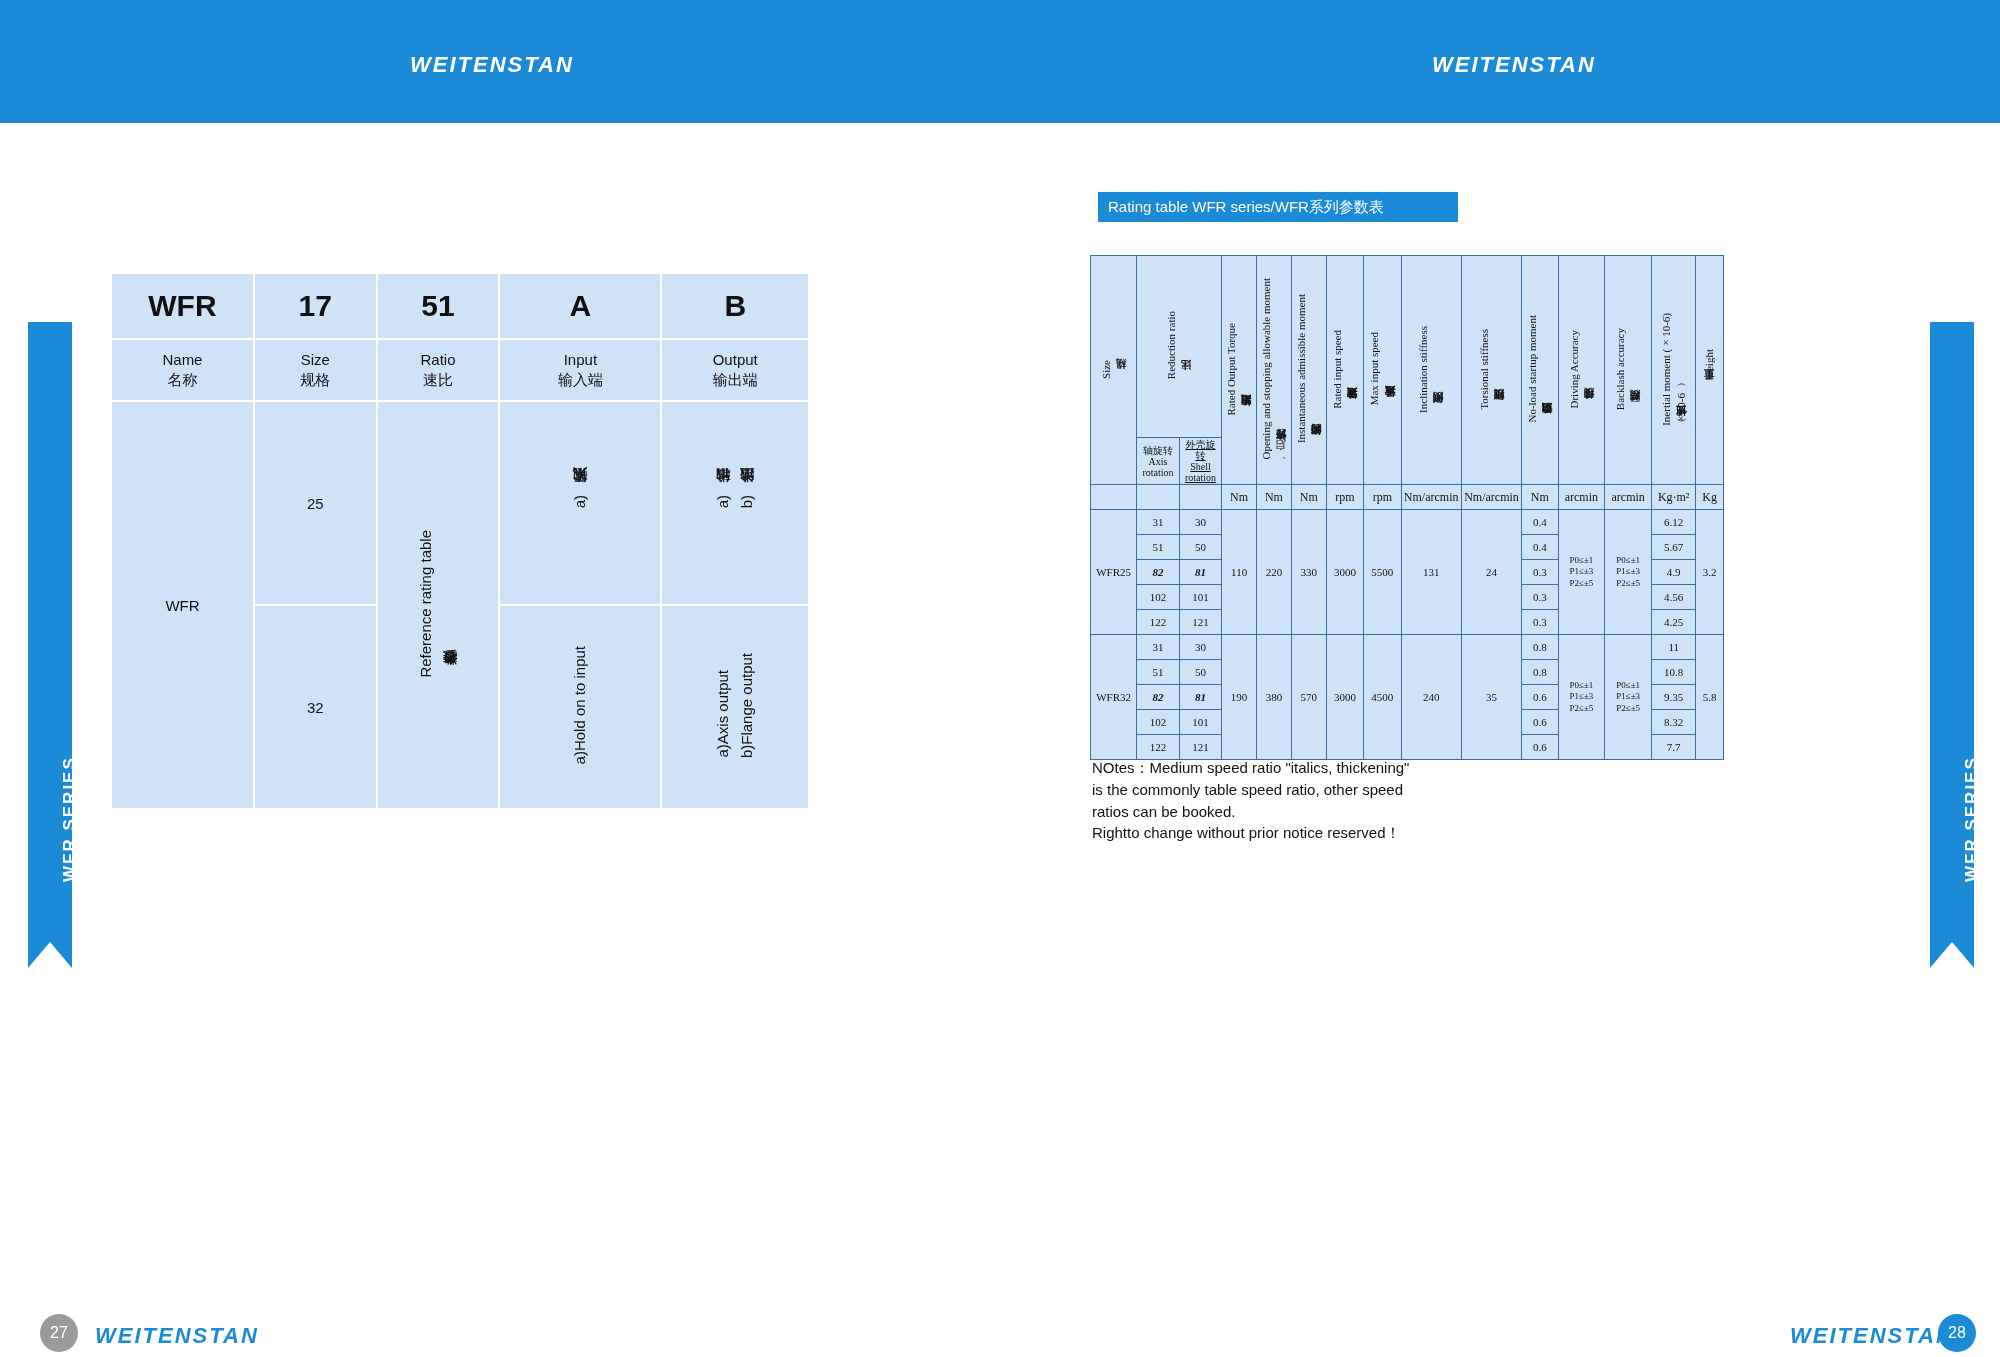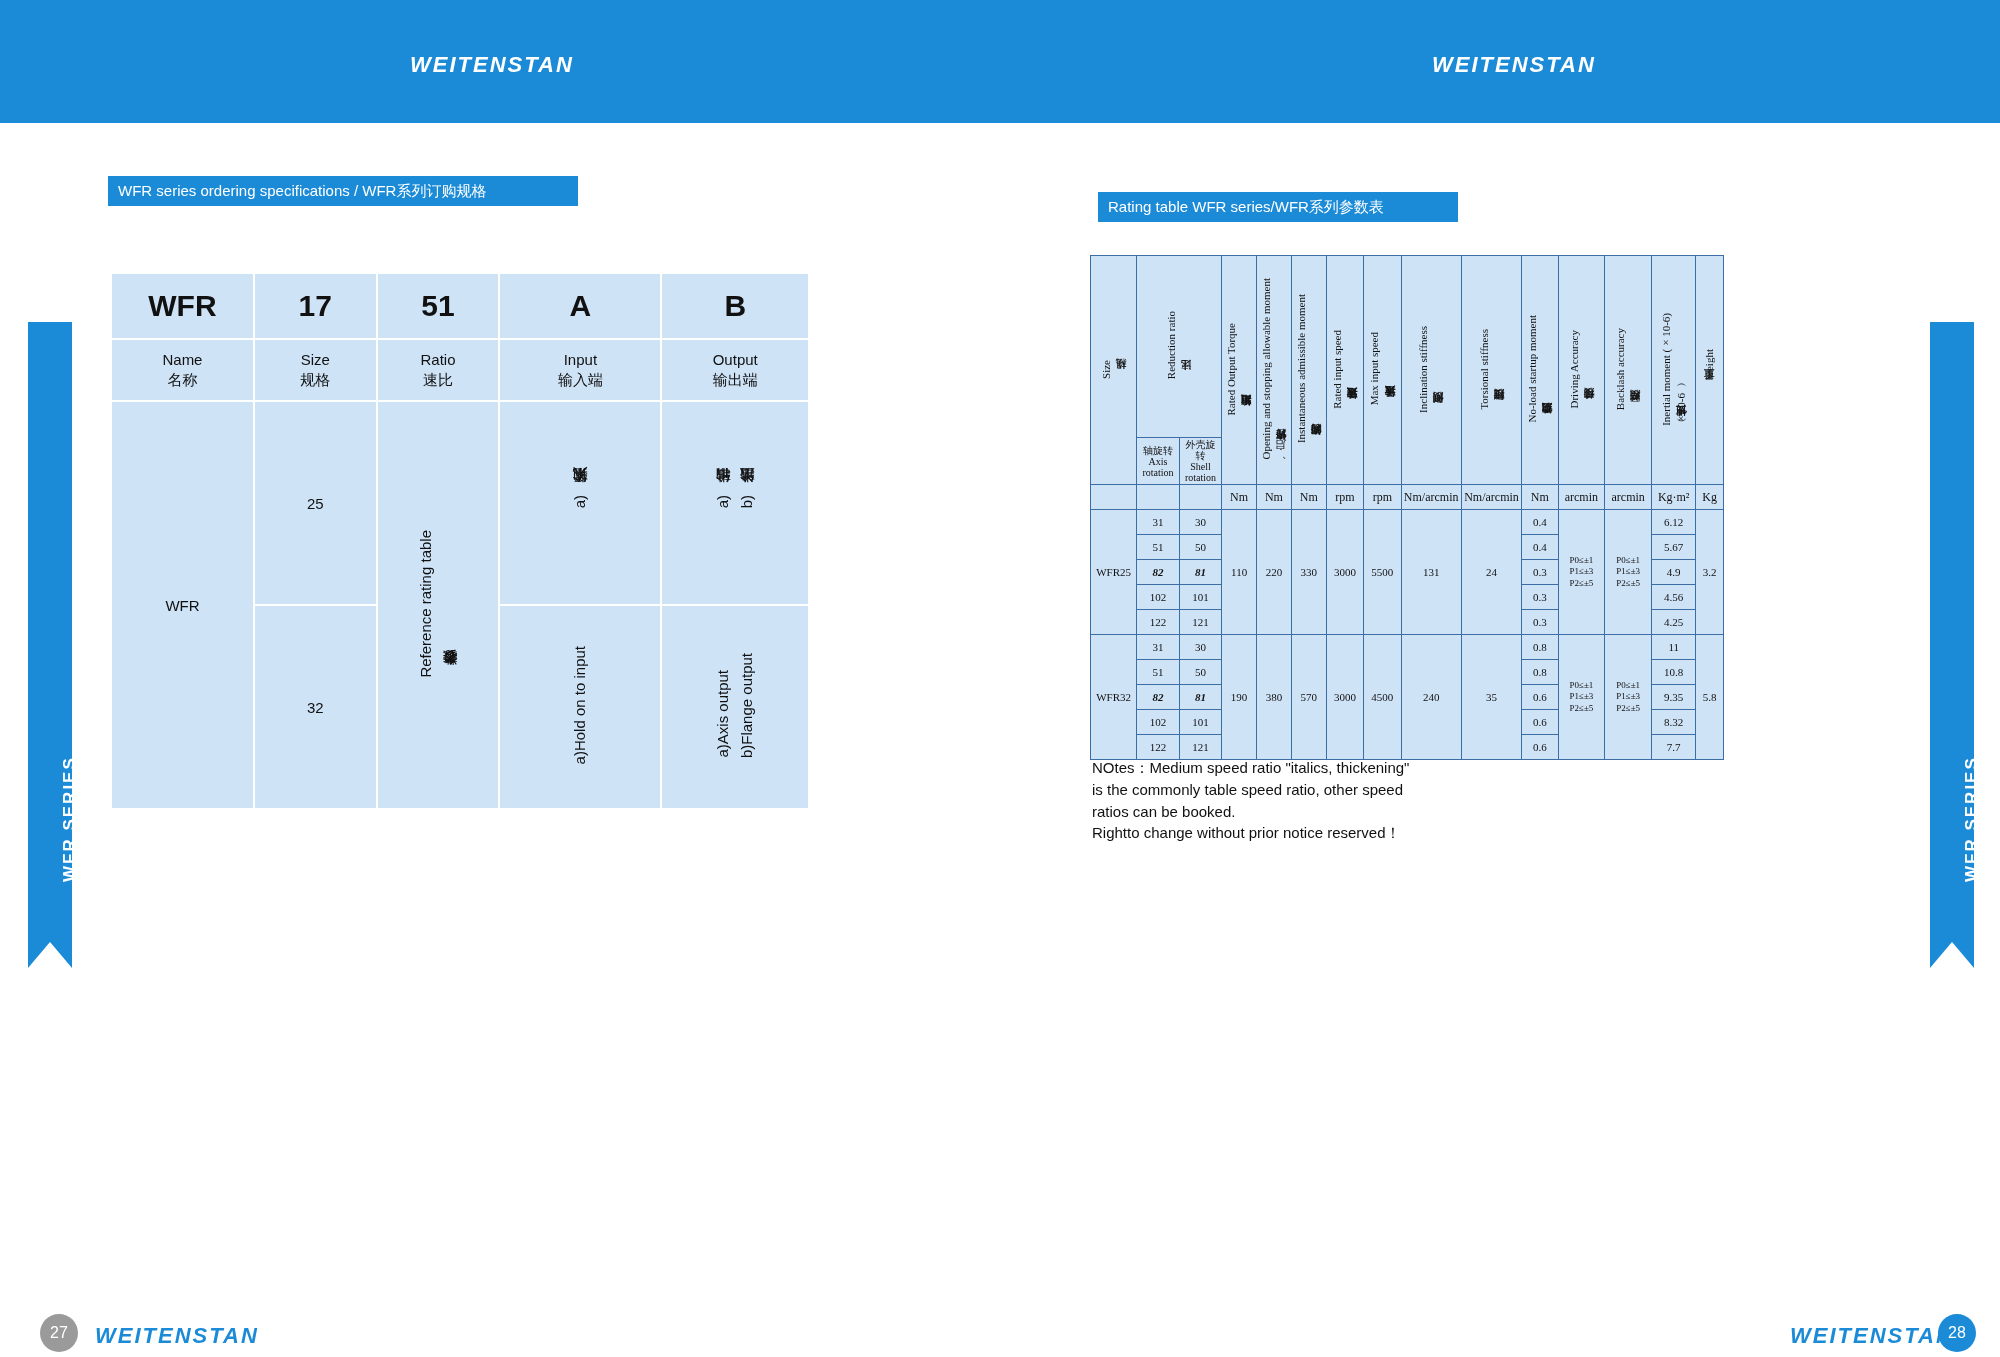--- a/index.html
+++ b/index.html
@@ -66,21 +66,20 @@
 <body>
 
 <div class="page">
 
   <div class="topband">
     <div class="brand brand-left">WEITENSTAN</div>
     <div class="brand brand-right">WEITENSTAN</div>
   </div>
   <div class="midline"></div>
 
-  <div class="ribbon ribbon-left">WFR series ordering specifications / WFR系列订购规格</div>
   <div class="ribbon ribbon-right">Rating table WFR series/WFR系列参数表</div>
 
   <div class="sidetab sidetab-left">
     <span style="left:32px;top:560px;">WFR SERIES</span>
     <div class="tip"></div>
   </div>
   <div class="sidetab sidetab-right">
     <span style="left:32px;top:560px;">WFR SERIES</span>
     <div class="tip"></div>
   </div>
@@ -203,21 +202,21 @@
       <td class="vhead" rowspan="2" style="width:42px;">
         <span class="vh">weight</span>
         <span class="vh">重量</span>
       </td>
     </tr>
     <tr>
       <td class="sub" style="width:54px;">
         <div>轴旋转</div>
         <div>Axis rotation</div>
       </td>
-      <td class="sub" style="width:54px;">
+      <td class="sub" style="width:54px;text-decoration:underline;">
         <div>外壳旋转</div>
         <div>Shell rotation</div>
       </td>
     </tr>
 
     <tr>
       <td class="unit"></td>
       <td class="unit"></td>
       <td class="unit"></td>
       <td class="unit">Nm</td>

